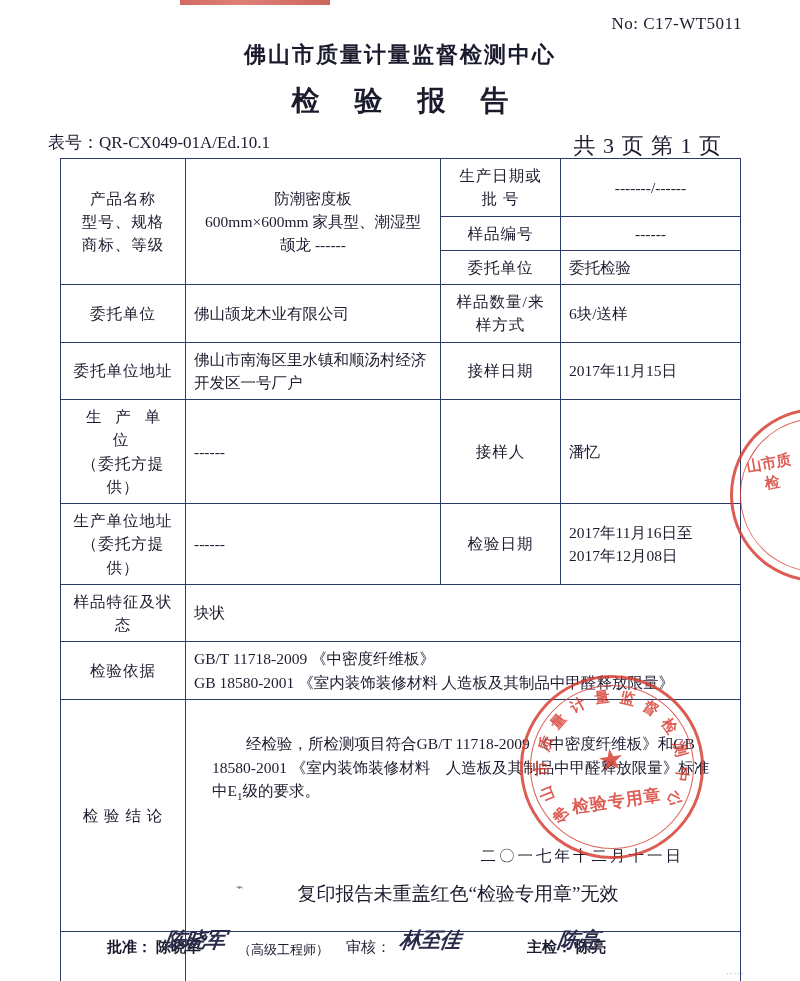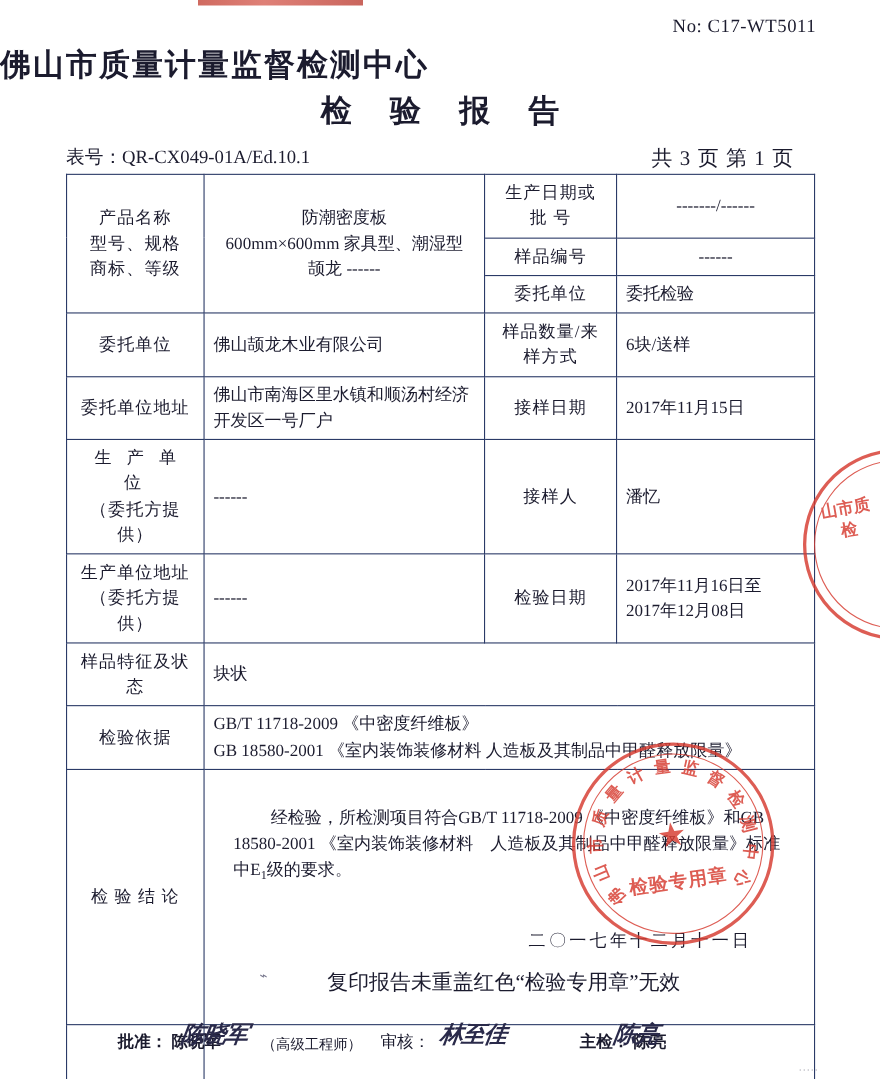--- a/index.html
+++ b/index.html
@@ -37,47 +37,47 @@
     right: 58px;
     top: 14px;
     font-size: 17px;
     letter-spacing: .5px;
   }
 
   .org-title {
     position: absolute;
     left: 0; right: 0;
     top: 40px;
-    text-align: left;
-    font-size: 28px;
+    text-align: center;
+    font-size: 22px;
     font-weight: 700;
     letter-spacing: 2px;
   }
   .report-title {
     position: absolute;
     left: 0; right: 0;
     top: 82px;
     text-align: center;
     font-size: 28px;
     font-weight: 700;
     letter-spacing: 14px;
     text-indent: 14px;
   }
 
   .form-no {
     position: absolute;
-    left: 60px;
+    left: 48px;
     top: 131px;
     font-size: 17px;
   }
   .page-no {
     position: absolute;
     right: 78px;
     top: 131px;
-    font-size: 19px;
+    font-size: 22px;
     letter-spacing: 1px;
   }
 
   table.main {
     position: absolute;
     left: 60px;
     top: 158px;
     width: 680px;
     border-collapse: collapse;
     table-layout: fixed;

